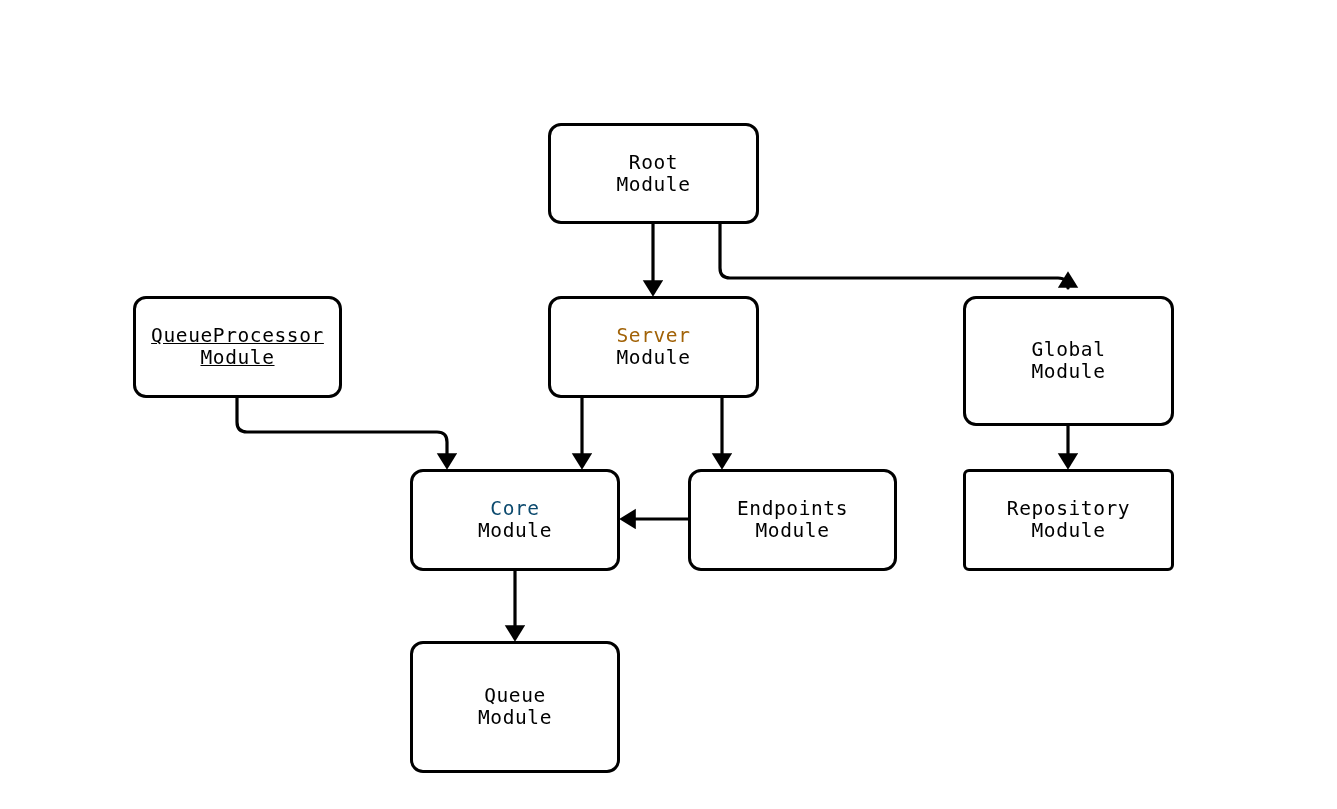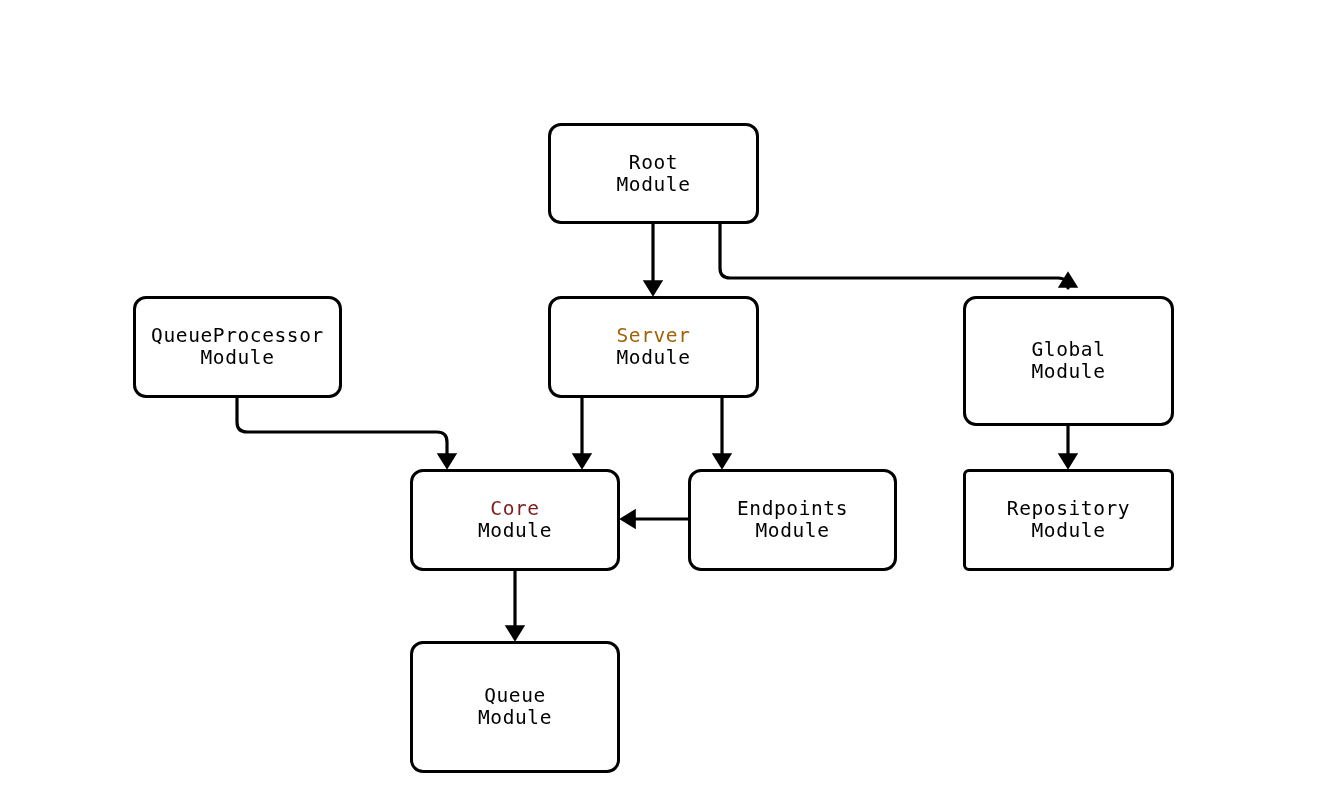--- a/index.html
+++ b/index.html
@@ -67,34 +67,34 @@
         <path d="M 1068,370 L 1068,429" stroke="#000000" marker-end="url(#arrowhead)"></path>
         <path d="M 515,543 L 515,601" stroke="#000000" marker-end="url(#arrowhead)"></path>
       </g>
   </svg>
 
   <div id="nodes-group">
       <div class="node" style="left: 548px; top: 95px; width: 211px; height: 101px; border-color: rgb(0, 0, 0);">
         <div class="node-line" style="color: rgb(0, 0, 0);">Root</div>
         <div class="node-line" style="color: rgb(0, 0, 0);">Module</div>
       </div>
-      <div class="node" style="left: 133px; top: 268px; width: 209px; height: 102px; border-color: rgb(0, 0, 0);">
+      <div class="node" style="left: 133px; top: 268px; width: 209px; height: 102px; border-color: rgb(0, 0, 0); text-decoration: underline;">
         <div class="node-line" style="color: rgb(0, 0, 0);">QueueProcessor</div>
         <div class="node-line" style="color: rgb(0, 0, 0);">Module</div>
       </div>
       <div class="node" style="left: 548px; top: 268px; width: 211px; height: 102px; border-color: rgb(0, 0, 0);">
         <div class="node-line" style="color: #a16207; text-align: center;">Server</div>
         <div class="node-line" style="color: rgb(0, 0, 0);">Module</div>
       </div>
       <div class="node" style="left: 963px; top: 268px; width: 211px; height: 130px; border-color: rgb(0, 0, 0);">
         <div class="node-line" style="color: rgb(0, 0, 0);">Global</div>
         <div class="node-line" style="color: rgb(0, 0, 0);">Module</div>
       </div>
       <div class="node" style="left: 410px; top: 441px; width: 210px; height: 102px; border-color: rgb(0, 0, 0);">
-        <div class="node-line" style="color: #7f1d1d;">Core</div>
+        <div class="node-line" style="color: #0c4a6e;">Core</div>
         <div class="node-line" style="color: rgb(0, 0, 0);">Module</div>
       </div>
       <div class="node" style="left: 688px; top: 441px; width: 209px; height: 102px; border-color: rgb(0, 0, 0); text-align: center;">
         <div class="node-line" style="color: rgb(0, 0, 0);">Endpoints</div>
         <div class="node-line" style="color: rgb(0, 0, 0);">Module</div>
       </div>
       <div class="node" style="left: 963px; top: 441px; width: 211px; height: 102px; border-color: rgb(0, 0, 0); border-radius: 6px;">
         <div class="node-line" style="color: rgb(0, 0, 0);">Repository</div>
         <div class="node-line" style="color: rgb(0, 0, 0);">Module</div>
       </div>

